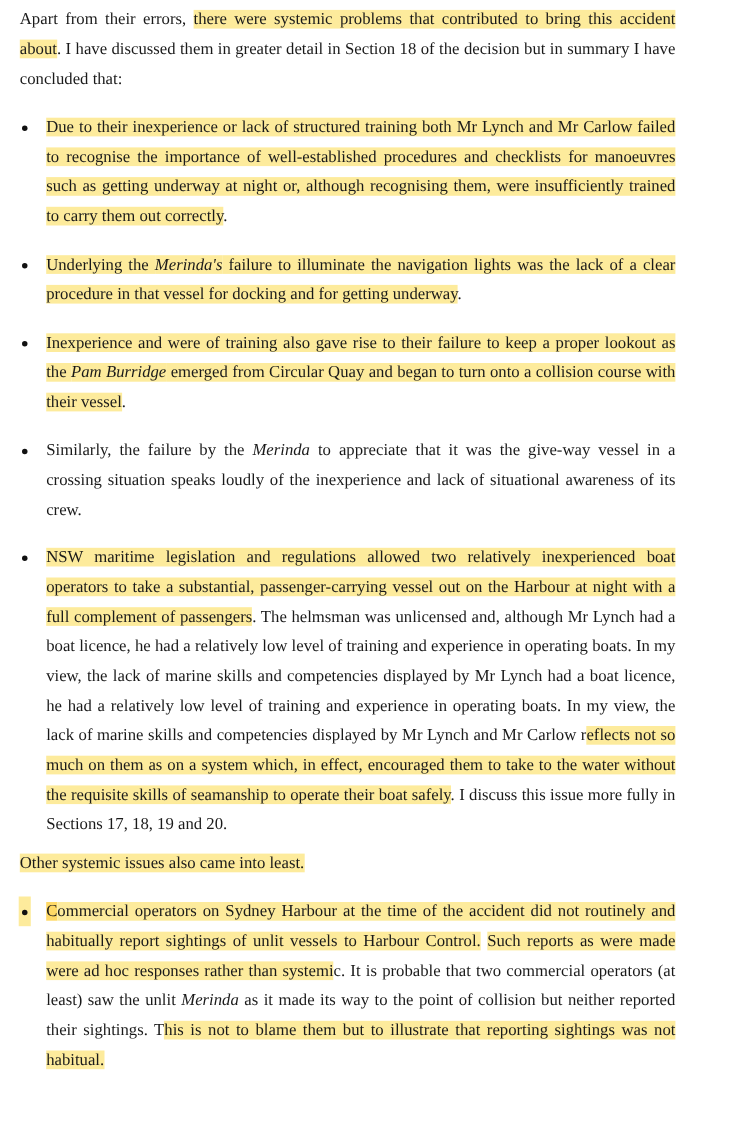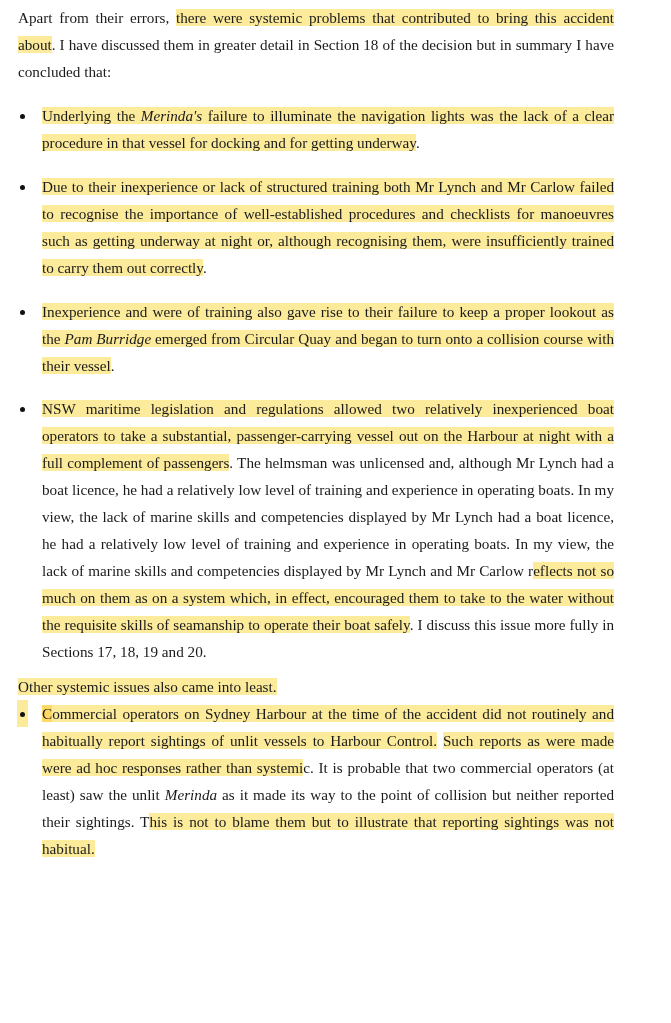--- a/index.html
+++ b/index.html
@@ -78,44 +78,48 @@
 
 <div class="page">
 
   <p class="para" style="margin-top:2px;">
     <span>Apart from their errors, </span><span class="hl">there were systemic problems that contributed to bring this accident about</span><span>. I have discussed them in greater detail in Section 18 of the decision but in summary I have concluded that:</span>
   </p>
 
   <ul class="bullet-list">
     <li class="bullet-item" style="margin-top:17px;">
       <span class="bullet-dot"></span>
-      <span class="hl">Underlying the </span><span class="hl"><em>Merinda's</em></span><span class="hl"> failure to illuminate the navigation lights was the lack of a clear procedure in that vessel for docking and for getting underway</span><span>.</span>
+      <span class="hl">Due to their inexperience or lack of structured training both Mr Lynch and Mr Carlow failed to recognise the importance of well-established procedures and checklists for manoeuvres such as getting underway at night or, although recognising them, were insufficiently trained to carry them out correctly</span><span>.</span>
     </li>
 
     <li class="bullet-item" style="margin-top:17px;">
       <span class="bullet-dot"></span>
-      <span class="hl">Due to their inexperience or lack of structured training both Mr Lynch and Mr Carlow failed to recognise the importance of well-established procedures and checklists for manoeuvres such as getting underway at night or, although recognising them, were insufficiently trained to carry them out correctly</span><span>.</span>
+      <span class="hl">Underlying the </span><span class="hl"><em>Merinda's</em></span><span class="hl"> failure to illuminate the navigation lights was the lack of a clear procedure in that vessel for docking and for getting underway</span><span>.</span>
     </li>
 
     <li class="bullet-item" style="margin-top:17px;">
       <span class="bullet-dot"></span>
       <span class="hl">Inexperience and were of training also gave rise to their failure to keep a proper lookout as the </span><span class="hl"><em>Pam Burridge</em></span><span class="hl"> emerged from Circular Quay and began to turn onto a collision course with their vessel</span><span>.</span>
     </li>
 
+    <li class="bullet-item" style="margin-top:17px;">
+      <span class="bullet-dot"></span>
+      <span>Similarly, the failure by the </span><em>Merinda</em><span> to appreciate that it was the give-way vessel in a crossing situation speaks loudly of the inexperience and lack of situational awareness of its crew.</span>
+    </li>
 
     <li class="bullet-item" style="margin-top:16px;">
       <span class="bullet-dot"></span>
       <span class="hl">NSW maritime legislation and regulations allowed two relatively inexperienced boat operators to take a substantial, passenger-carrying vessel out on the Harbour at night with a full complement of passengers</span><span>.  The helmsman was unlicensed and, although Mr Lynch had a boat licence, he had a relatively low level of training and experience in operating boats.  In my view, the lack of marine skills and competencies displayed by Mr Lynch had a boat licence, he had a relatively low level of training and experience in operating boats.  In my view, the lack of marine skills and competencies displayed by Mr Lynch and Mr Carlow r</span><span class="hl">eflects not so much on them as on a system which, in effect, encouraged them to take to the water without the requisite skills of seamanship to operate their boat safely</span><span>.  I discuss this issue more fully in Sections 17, 18, 19 and 20.</span>
     </li>
   </ul>
 
   <p class="para" style="margin-top:6px;">
     <span class="hl">Other systemic issues also came into least.</span>
   </p>
 
   <ul class="bullet-list">
-    <li class="bullet-item" style="">
+    <li class="bullet-item" style="margin-top:17px;">
       <span class="bullet-dot hl-dot"></span>
       <span class="hl-strong">C</span><span class="hl">ommercial operators on Sydney Harbour at the time of the accident did not routinely and habitually report sightings of unlit vessels to Harbour Control.</span><span>  </span><span class="hl">Such reports as were made were ad hoc responses rather than systemi</span><span>c</span><span>. It is probable that two commercial operators (at least) saw the unlit </span><em>Merinda</em><span> as it made its way to the point of collision but neither reported their sightings.  T</span><span class="hl">his is not to blame them but to illustrate that reporting sightings was not habitual.</span>
     </li>
   </ul>
 
 </div>
 
 </body></html>

